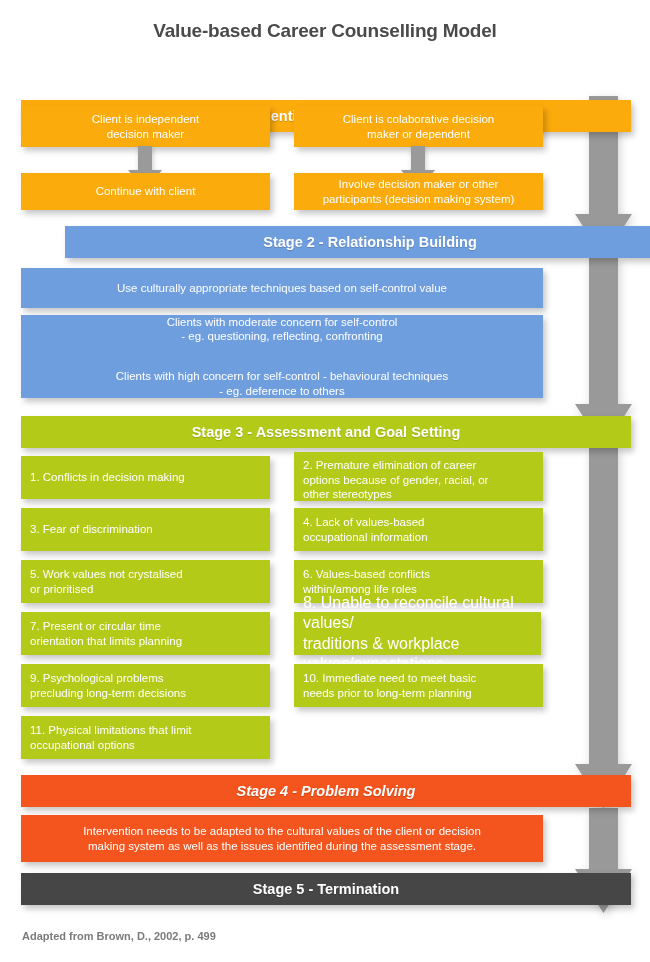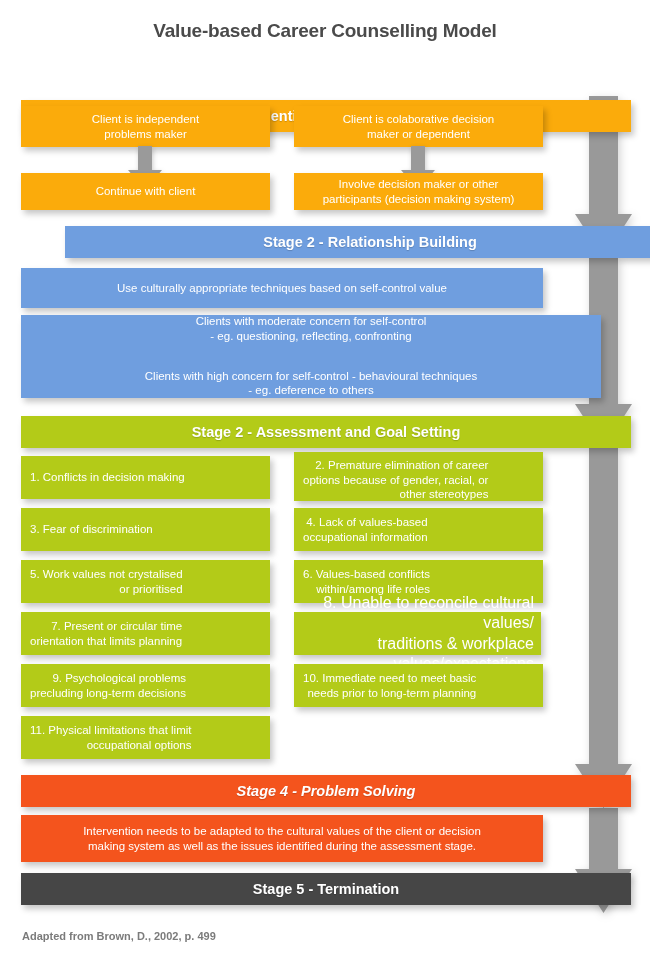--- a/index.html
+++ b/index.html
@@ -58,21 +58,21 @@
     font-weight: bold;
     text-shadow: 0 1px 1px rgba(0,0,0,0.18);
   }
 
   
   .content-box {
     font-size: 11.5px;
     line-height: 1.28;
     font-weight: normal;
   }
-  .content-box.pad-left { padding-left: 9px; padding-right: 7px; text-align: right; }
+  .content-box.pad-left { padding-left: 9px; padding-right: 7px; }
 
   
   .c-orange  { background: #fbab0b; }
   .c-blue    { background: #6f9edf; }
   .c-green   { background: #b3cb18; }
   .c-red     { background: #f4541d; }
   .c-dark    { background: #464646; }
 
   
   .big-arrow {
@@ -131,21 +131,21 @@
 
   <div class="big-arrow" style="top:808px; height:105px;">
     <svg viewBox="0 0 57 105" preserveAspectRatio="none" aria-hidden="true">
       <polygon points="14,0 43,0 43,61 57,61 28.5,105 0,61 14,61" fill="#999999"></polygon>
     </svg>
   </div>
 
   <div class="box stage-bar c-orange center" style="left:21px; top:64px; width:610px; height:32px;margin-top:36px;">Stage 1 - Indentifying the Decision Maker</div>
 
   <div class="box content-box c-orange center multiline" style="left:21px; top:106px; width:249px; height:41px;">Client is independent
-problems maker</div>
+decision maker</div>
 
   <div class="box content-box c-orange center multiline" style="left:294px; top:106px; width:249px; height:41px;">Client is colaborative decision
 maker or dependent</div>
 
   <div class="small-arrow" style="left:128px; top:146px;">
     <svg viewBox="0 0 34 44" preserveAspectRatio="none" aria-hidden="true">
       <polygon points="10,0 24,0 24,24 34,24 17,44 0,24 10,24" fill="#9a9a9a"></polygon>
     </svg>
   </div>
   <div class="small-arrow" style="left:401px; top:146px;">
@@ -156,28 +156,28 @@
 
   <div class="box content-box c-orange center multiline" style="left:21px; top:173px; width:249px; height:37px;">Continue with client</div>
 
   <div class="box content-box c-orange center multiline" style="left:294px; top:173px; width:249px; height:37px;">Involve decision maker or other
 participants (decision making system)</div>
 
   <div class="box stage-bar c-blue center" style="left:21px; top:226px; width:610px; height:32px;margin-left:44px;">Stage 2 - Relationship Building</div>
 
   <div class="box content-box c-blue center" style="left:21px; top:268px; width:522px; height:40px;">Use culturally appropriate techniques based on self-control value</div>
 
-  <div class="box c-blue" style="left:21px; top:315px; width:580px; height:83px; flex-direction:column; justify-content:flex-end; align-items:center; text-align:center;">
+  <div class="box c-blue" style="left:21px; top:315px; width:522px; height:83px; flex-direction:column; justify-content:center; align-items:center; text-align:center;">
     <div class="content-box multiline" style="position:static; box-shadow:none; display:block; width:100%;">Clients with moderate concern for self-control
 - eg. questioning, reflecting, confronting</div>
     <div class="content-box multiline" style="position:static; box-shadow:none; display:block; width:100%; margin-top:25px;">Clients with high concern for self-control - behavioural techniques
 - eg. deference to others</div>
   </div>
 
-  <div class="box stage-bar c-green center" style="left:21px; top:416px; width:610px; height:32px;">Stage 2 - Assessment and Goal Setting</div>
+  <div class="box stage-bar c-green center" style="left:21px; top:416px; width:610px; height:32px;">Stage 3 - Assessment and Goal Setting</div>
 
   <div class="box content-box c-green left pad-left multiline" style="left:21px; top:456px; width:249px; height:43px;">1. Conflicts in decision making</div>
   <div class="box content-box c-green left pad-left multiline" style="left:294px; top:452px; width:249px; height:49px; align-items:flex-start; padding-top:6px;">2. Premature elimination of career
 options because of gender, racial, or
 other stereotypes</div>
 
   <div class="box content-box c-green left pad-left multiline" style="left:21px; top:508px; width:249px; height:43px;">3. Fear of discrimination</div>
   <div class="box content-box c-green left pad-left multiline" style="left:294px; top:508px; width:249px; height:43px;">4. Lack of values-based
 occupational information</div>
 

